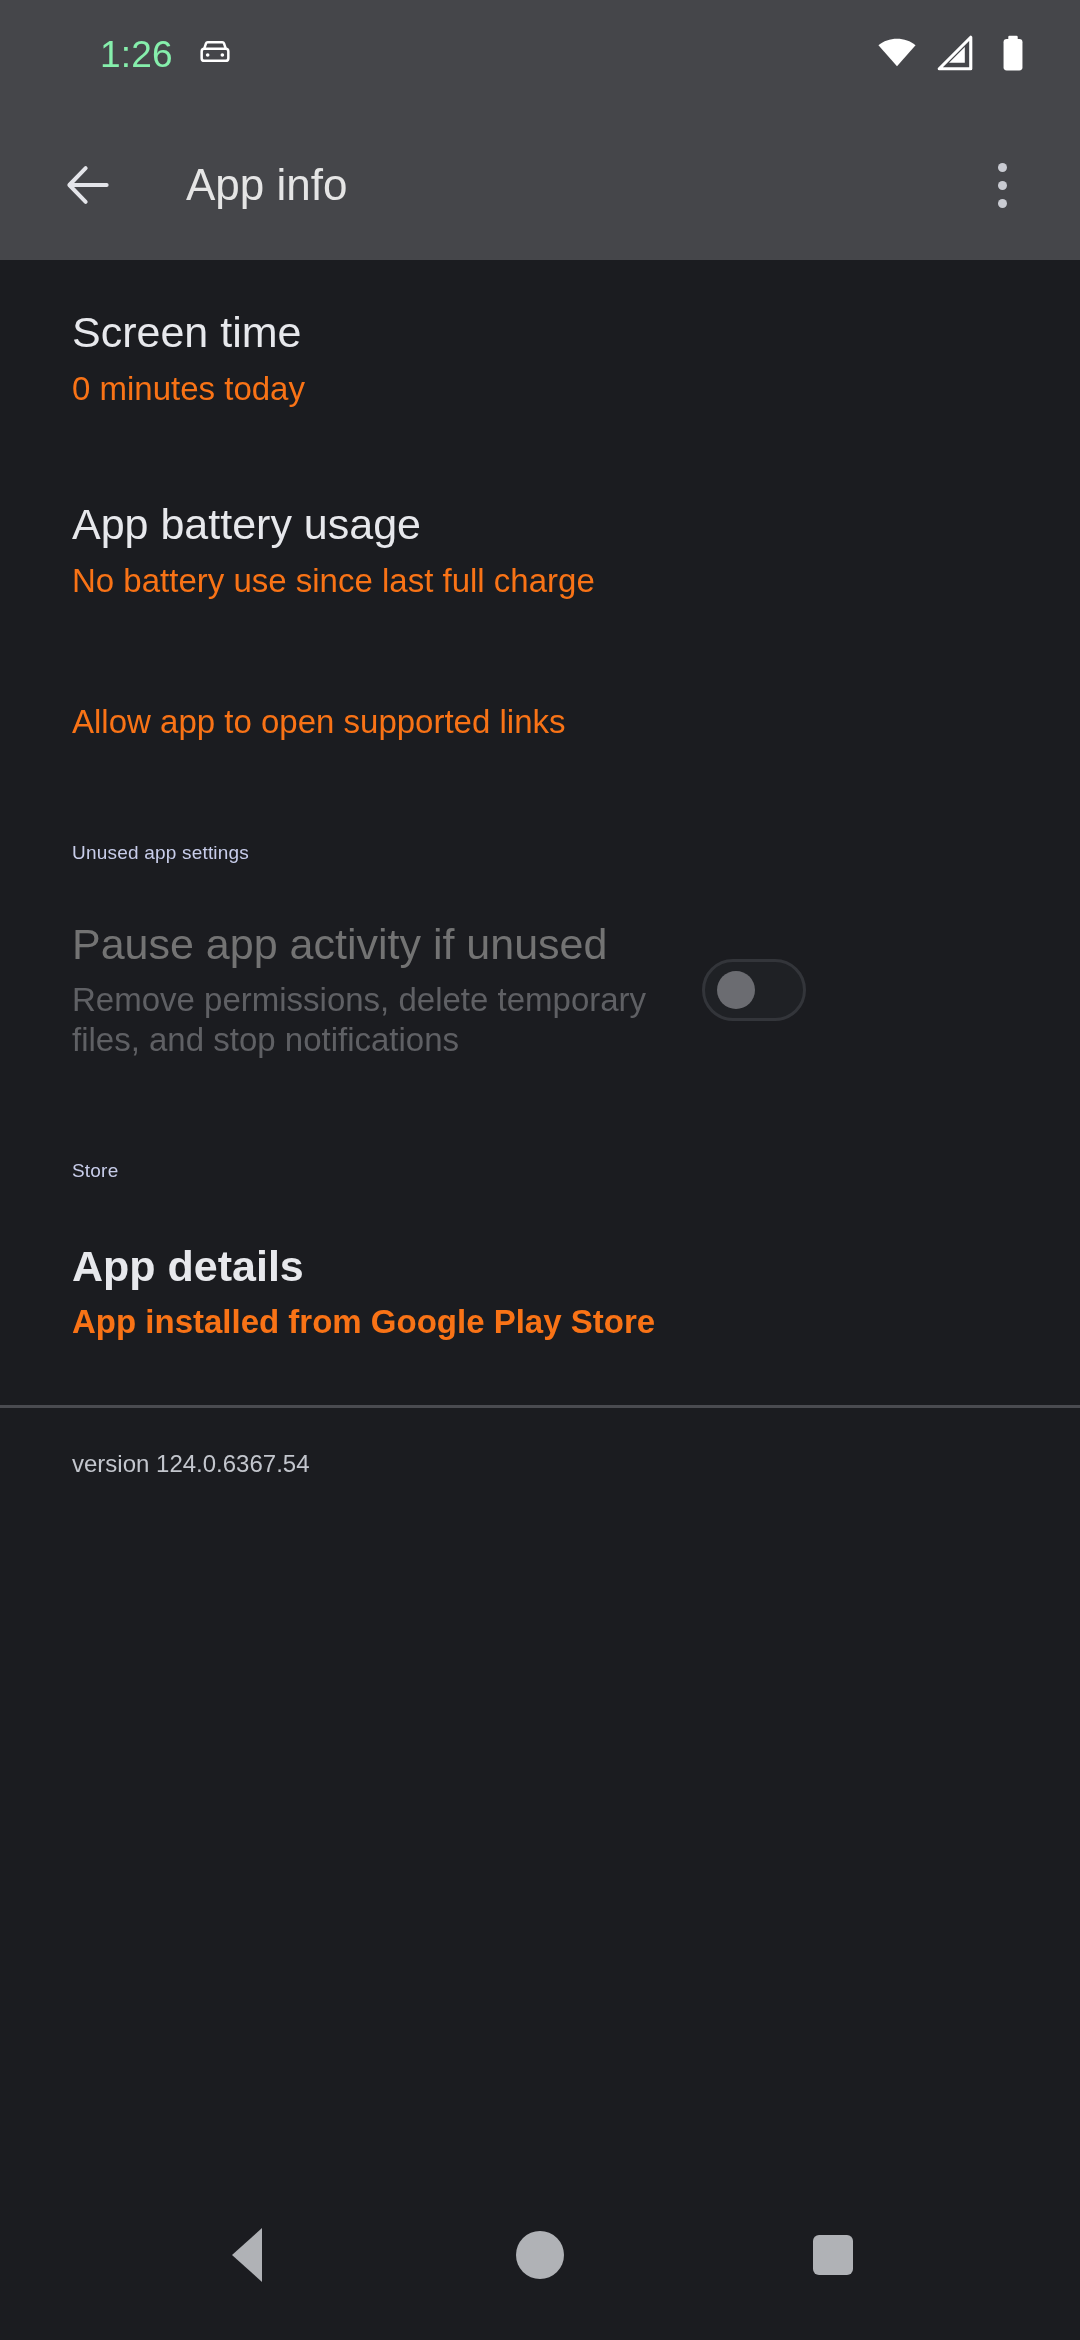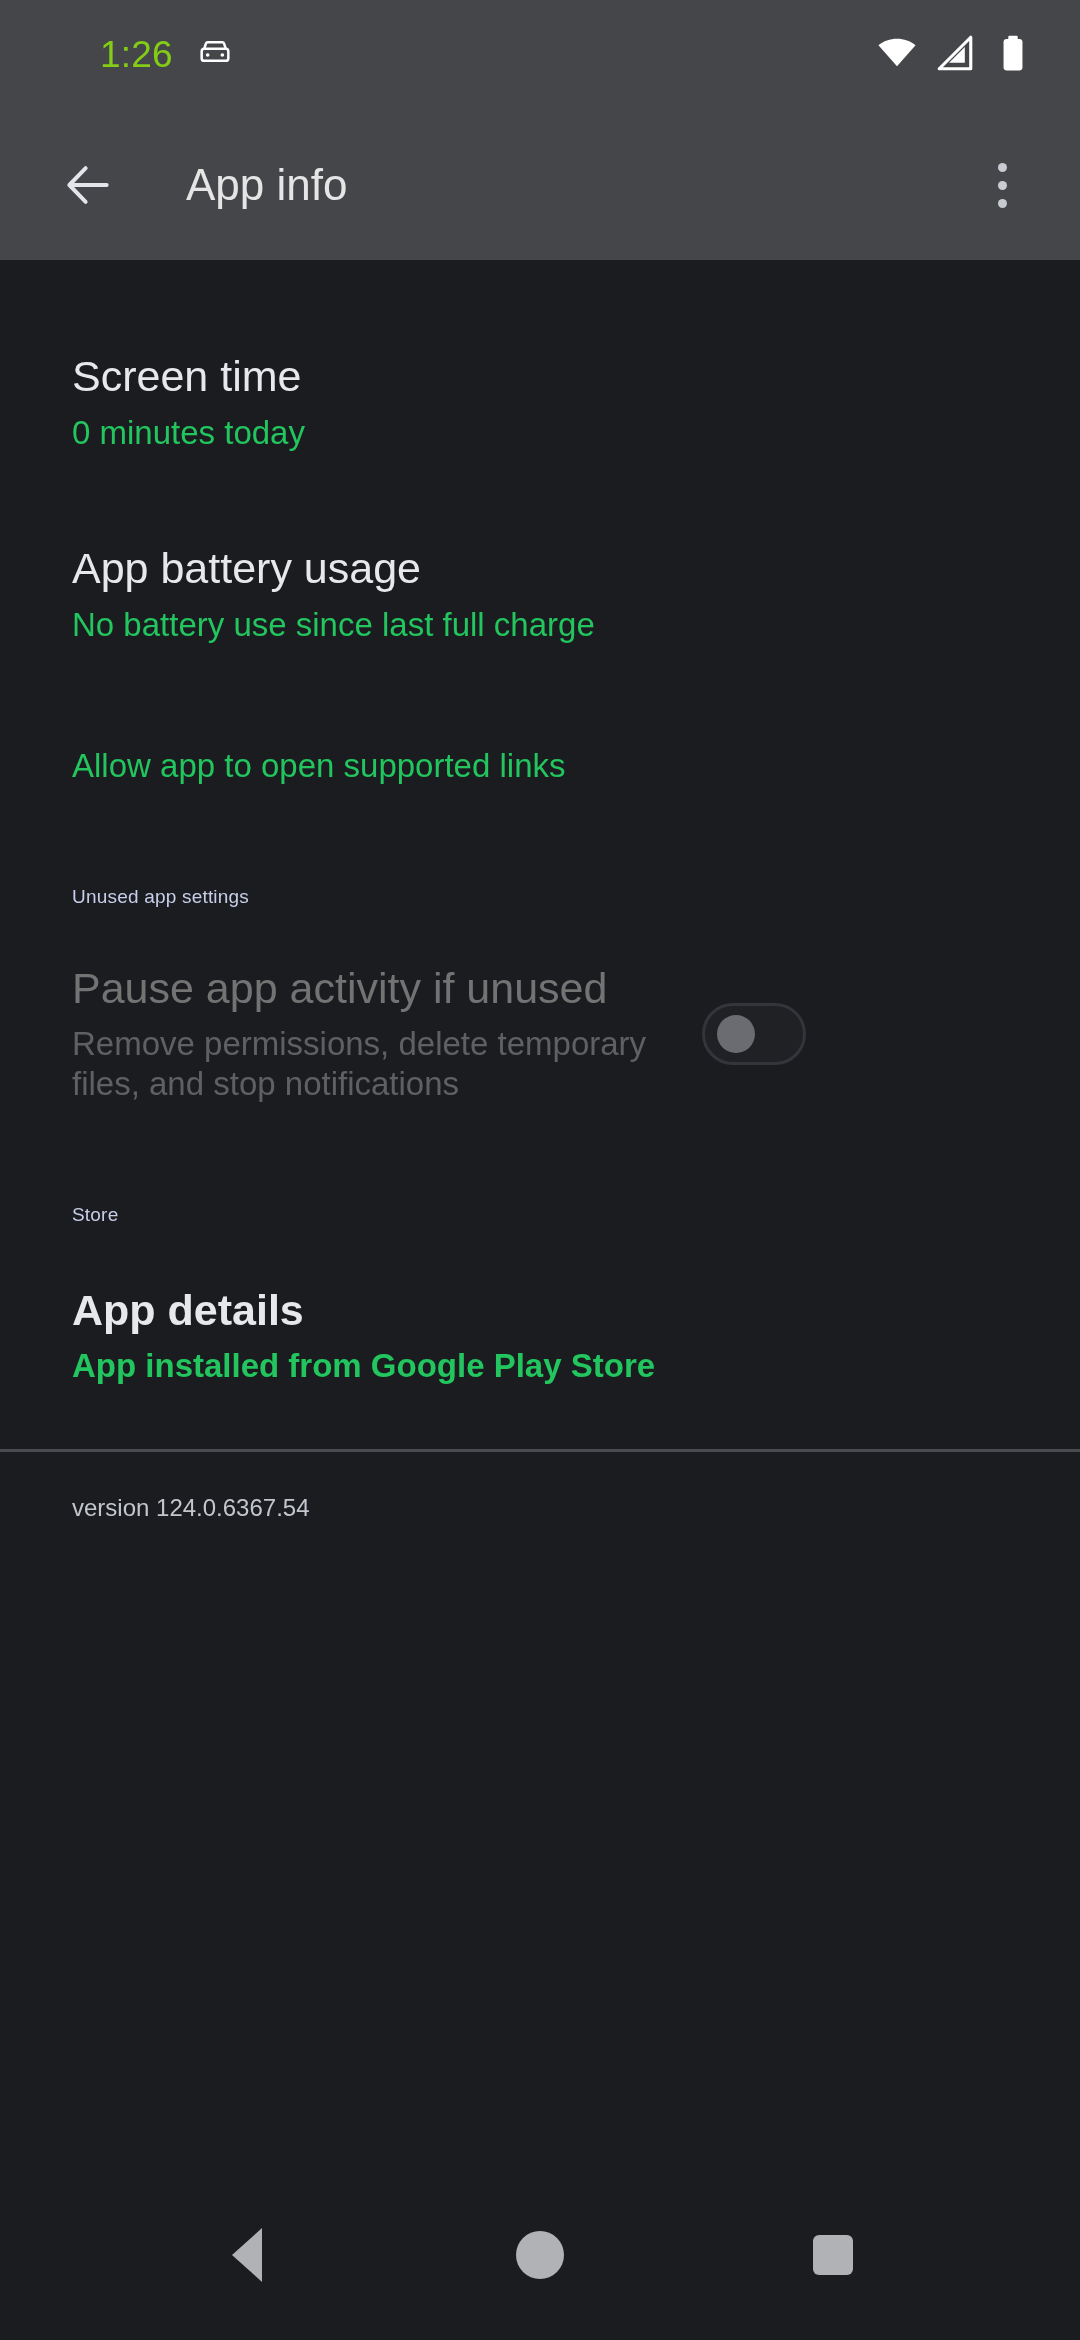--- a/index.html
+++ b/index.html
@@ -33,21 +33,21 @@
     padding: 0 46px 0 100px;
     box-sizing: border-box;
     flex: 0 0 auto;
   }
   .status-left {
     display: flex;
     align-items: center;
     gap: 22px;
   }
   .status-clock {
-    color: #84cc16;
+    color: #86efac;
     font-size: 37px;
     letter-spacing: 0.2px;
   }
   .status-right {
     display: flex;
     align-items: center;
     gap: 16px;
   }
   .status-icon { display: block; }
 
@@ -105,21 +105,21 @@
     padding: 0 72px;
     box-sizing: border-box;
     cursor: pointer;
   }
   .pref-title {
     color: #e7e8ec;
     font-size: 43px;
     line-height: 1.16;
   }
   .pref-summary {
-    color: #22c55e;
+    color: #f97316;
     font-size: 33px;
     line-height: 1.2;
     margin-top: 11px;
   }
   .section-header {
     padding: 0 72px;
     color: #c8cdea;
     font-size: 19px;
     font-weight: normal;
     letter-spacing: 0.2px;
@@ -258,21 +258,21 @@
     <div class="app-bar-title">App info</div>
     <div class="overflow-btn">
       <span></span>
       <span></span>
       <span></span>
     </div>
   </div>
 
   <div class="content">
 
-    <div class="pref" style="padding-top:48px;margin-top:44px;">
+    <div class="pref" style="padding-top:48px;">
       <div class="pref-title">Screen time</div>
       <div class="pref-summary">0 minutes today</div>
     </div>
 
     <div class="pref" style="padding-top:92px;">
       <div class="pref-title">App battery usage</div>
       <div class="pref-summary">No battery use since last full charge</div>
     </div>
 
     <div class="pref" style="padding-top:90px;">

